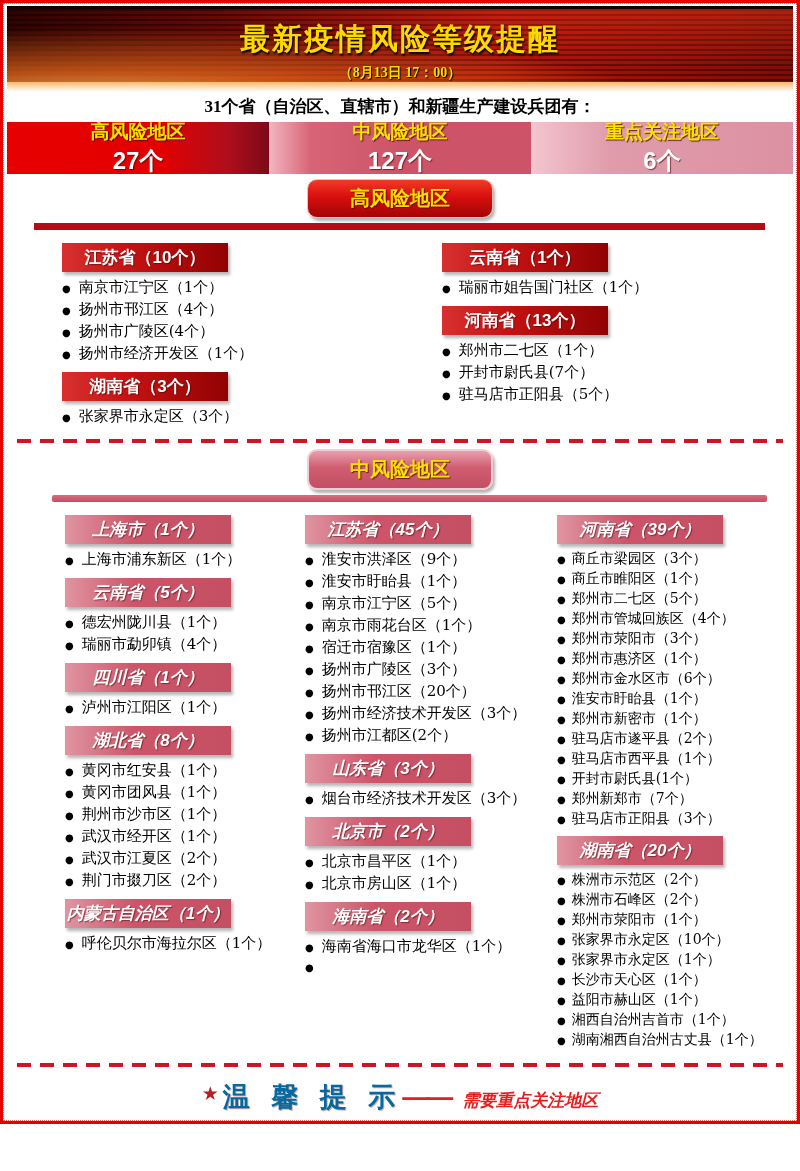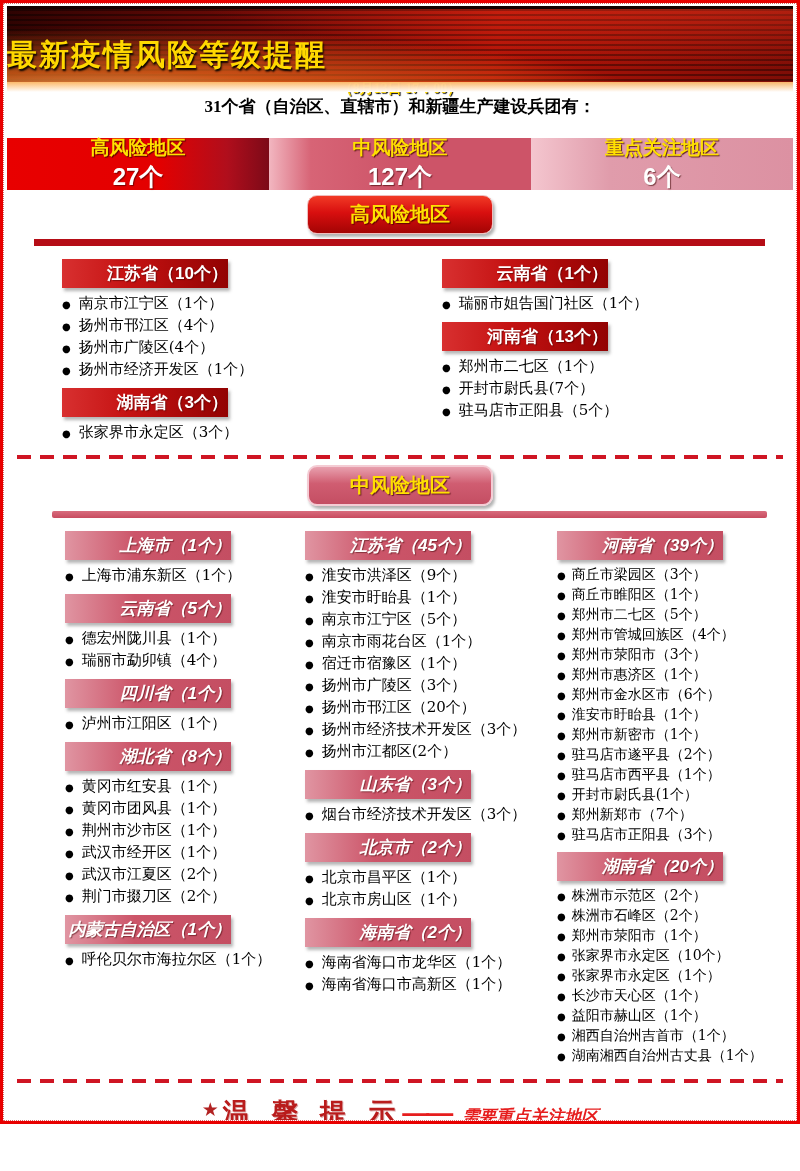--- a/index.html
+++ b/index.html
@@ -13,28 +13,28 @@
   
   .header { position:relative; height:86px; border-top:3px solid #140000;
     background:
       radial-gradient(ellipse at 12% 125%, rgba(255,214,140,.95) 0%, rgba(255,120,30,.65) 28%, rgba(200,30,10,0) 58%),
       radial-gradient(ellipse at 95% -30%, rgba(255,60,30,.55) 0%, rgba(120,10,5,0) 55%),
       repeating-linear-gradient(180deg, rgba(0,0,0,.38) 0 2px, rgba(255,255,255,0) 2px 5px),
       linear-gradient(100deg, #2e0302 0%, #6e0a06 30%, #b31408 62%, #7e0d06 100%);
   }
   .header::after { content:""; position:absolute; left:0; right:0; bottom:0; height:10px;
       background:linear-gradient(180deg, rgba(255,190,110,.95) 0%, #ffffff 100%); }
-  .header-title { padding-top:26px; text-align:left; font-size:30px; font-weight:bold;
+  .header-title { padding-top:10px; text-align:center; font-size:30px; font-weight:bold;
       letter-spacing:2px; color:#ffd800; font-family:"Liberation Serif", serif;
       text-shadow:1px 2px 2px #000000; }
   .header-subtitle { margin-top:4px; text-align:center; font-size:14px; font-weight:bold;
       color:#ffd800; font-family:"Liberation Serif", serif; text-shadow:1px 1px 1px #000000;border-radius:8px; }
 
   
-  .intro { height:46px; line-height:30px; text-align:center; font-size:17px; font-weight:bold;
+  .intro { height:30px; line-height:30px; text-align:center; font-size:17px; font-weight:bold;
       color:#000; font-family:"Liberation Serif", serif; }
 
   
   .summary { display:flex; height:52px; width:100%; }
   .seg { flex:1 1 0; display:flex; flex-direction:column; align-items:center; justify-content:center; }
   .seg-high  { background:linear-gradient(90deg,#e80000 0%,#e30000 58%,#b00e1c 84%,#7c0a18 100%); }
   .seg-med   { background:linear-gradient(90deg,#f2b6c0 0%,#d76476 16%,#cd5468 50%,#cd5468 100%); }
   .seg-watch { background:linear-gradient(90deg,#f4c6cf 0%,#e09cab 30%,#dc91a2 100%); }
   .seg-label { font-size:19px; font-weight:bold; color:#ffe000; text-shadow:1px 1px 1px rgba(60,0,0,.8); }
   .seg-count { font-size:24px; font-weight:bold; color:#ffffff; text-shadow:1px 1px 1px rgba(60,0,0,.6); }
@@ -49,41 +49,41 @@
   .rule-high { background:#b50d16; margin:3px 28px 6px 27px; }
   .rule-med  { background:linear-gradient(180deg,#d86c7d,#c84b5f); margin:3px 26px 6px 45px; border-radius:2px; }
 
   
   .cols { display:flex; align-items:flex-start; }
   .cols-high { padding:0 30px 0 55px; }
   .cols-high .col-0 { flex:0 0 380px; }
   .cols-high .col-1 { flex:1 1 auto; }
   .cols-med { display:grid; grid-template-columns:240px 252px 1fr; padding:0 20px 2px 58px; }
 
-  .banner { width:166px; height:29px; line-height:29px; margin:7px 0 5px 0; text-align:right;
+  .banner { width:166px; height:29px; line-height:29px; margin:7px 0 5px 0; text-align:center;
       color:#ffffff; font-weight:bold; font-size:17px;
       box-shadow:2px 3px 3px rgba(90,90,90,.45); text-shadow:1px 1px 1px rgba(60,0,0,.5); }
   .banner-high { background:linear-gradient(90deg,#d83030 0%, #c51212 40%, #920202 100%); }
   .banner-med  { background:linear-gradient(90deg,#e095a2 0%, #cc5569 42%, #c44e62 100%);font-style:italic; }
 
   ul.items { list-style:none; margin:2px 0 5px 0; }
   ul.items li { display:flex; align-items:baseline; font-size:15px; color:#000000;
       font-family:"DejaVu Serif", serif; line-height:20px; }
   ul.items li .dot { font-size:10px; margin-right:8px; color:#000; flex:0 0 auto; }
   .compact ul.items li { line-height:18px; font-size:14px; }
   .compact ul.items li .dot { margin-right:6px; }
 
   .dashes { height:4px; margin:6px 10px 6px 10px;
       background:repeating-linear-gradient(90deg, #cf1523 0 14px, rgba(255,255,255,0) 14px 23px); }
 
   
   .tips { padding:4px 22px 0 22px; }
   .tips-heading { text-align:center; margin:2px 0 6px 0; }
   .tips-star { color:#b22222; font-size:19px; vertical-align:6px; margin-right:4px; }
-  .tips-title { font-size:27px; font-weight:bold; color:#b91c1c; letter-spacing:7px;
+  .tips-title { font-size:27px; font-weight:bold; color:#0369a1; letter-spacing:7px;
       text-shadow:1px 1px 0 rgba(150,0,0,.35); }
   .tips-dash { font-size:27px; font-weight:bold; color:#e61e1e; letter-spacing:-3px; }
   .tips-sub { font-size:17px; font-weight:bold; color:#e61e1e; margin-left:12px;font-style:italic; }
 </style>
 </head>
 <body>
 
 <div class="page">
   <div class="poster">
     <div class="poster-inner">
@@ -319,21 +319,20 @@
           </div>
           <div class="group">
             <div class="banner banner-med">海南省（2个）</div>
             <ul class="items">
                 <li>
                   <span class="dot">●</span>
                   <span>海南省海口市龙华区（1个）</span>
                 </li>
                 <li>
                   <span class="dot">●</span>
-                  <span>海南省海口市高新区（1个）</span>
                 </li>
               </ul>
           </div>
         </div>
         <div class="compact">
           <div class="group">
             <div class="banner banner-med">河南省（39个）</div>
             <ul class="items">
                 <li>
                   <span class="dot">●</span>

